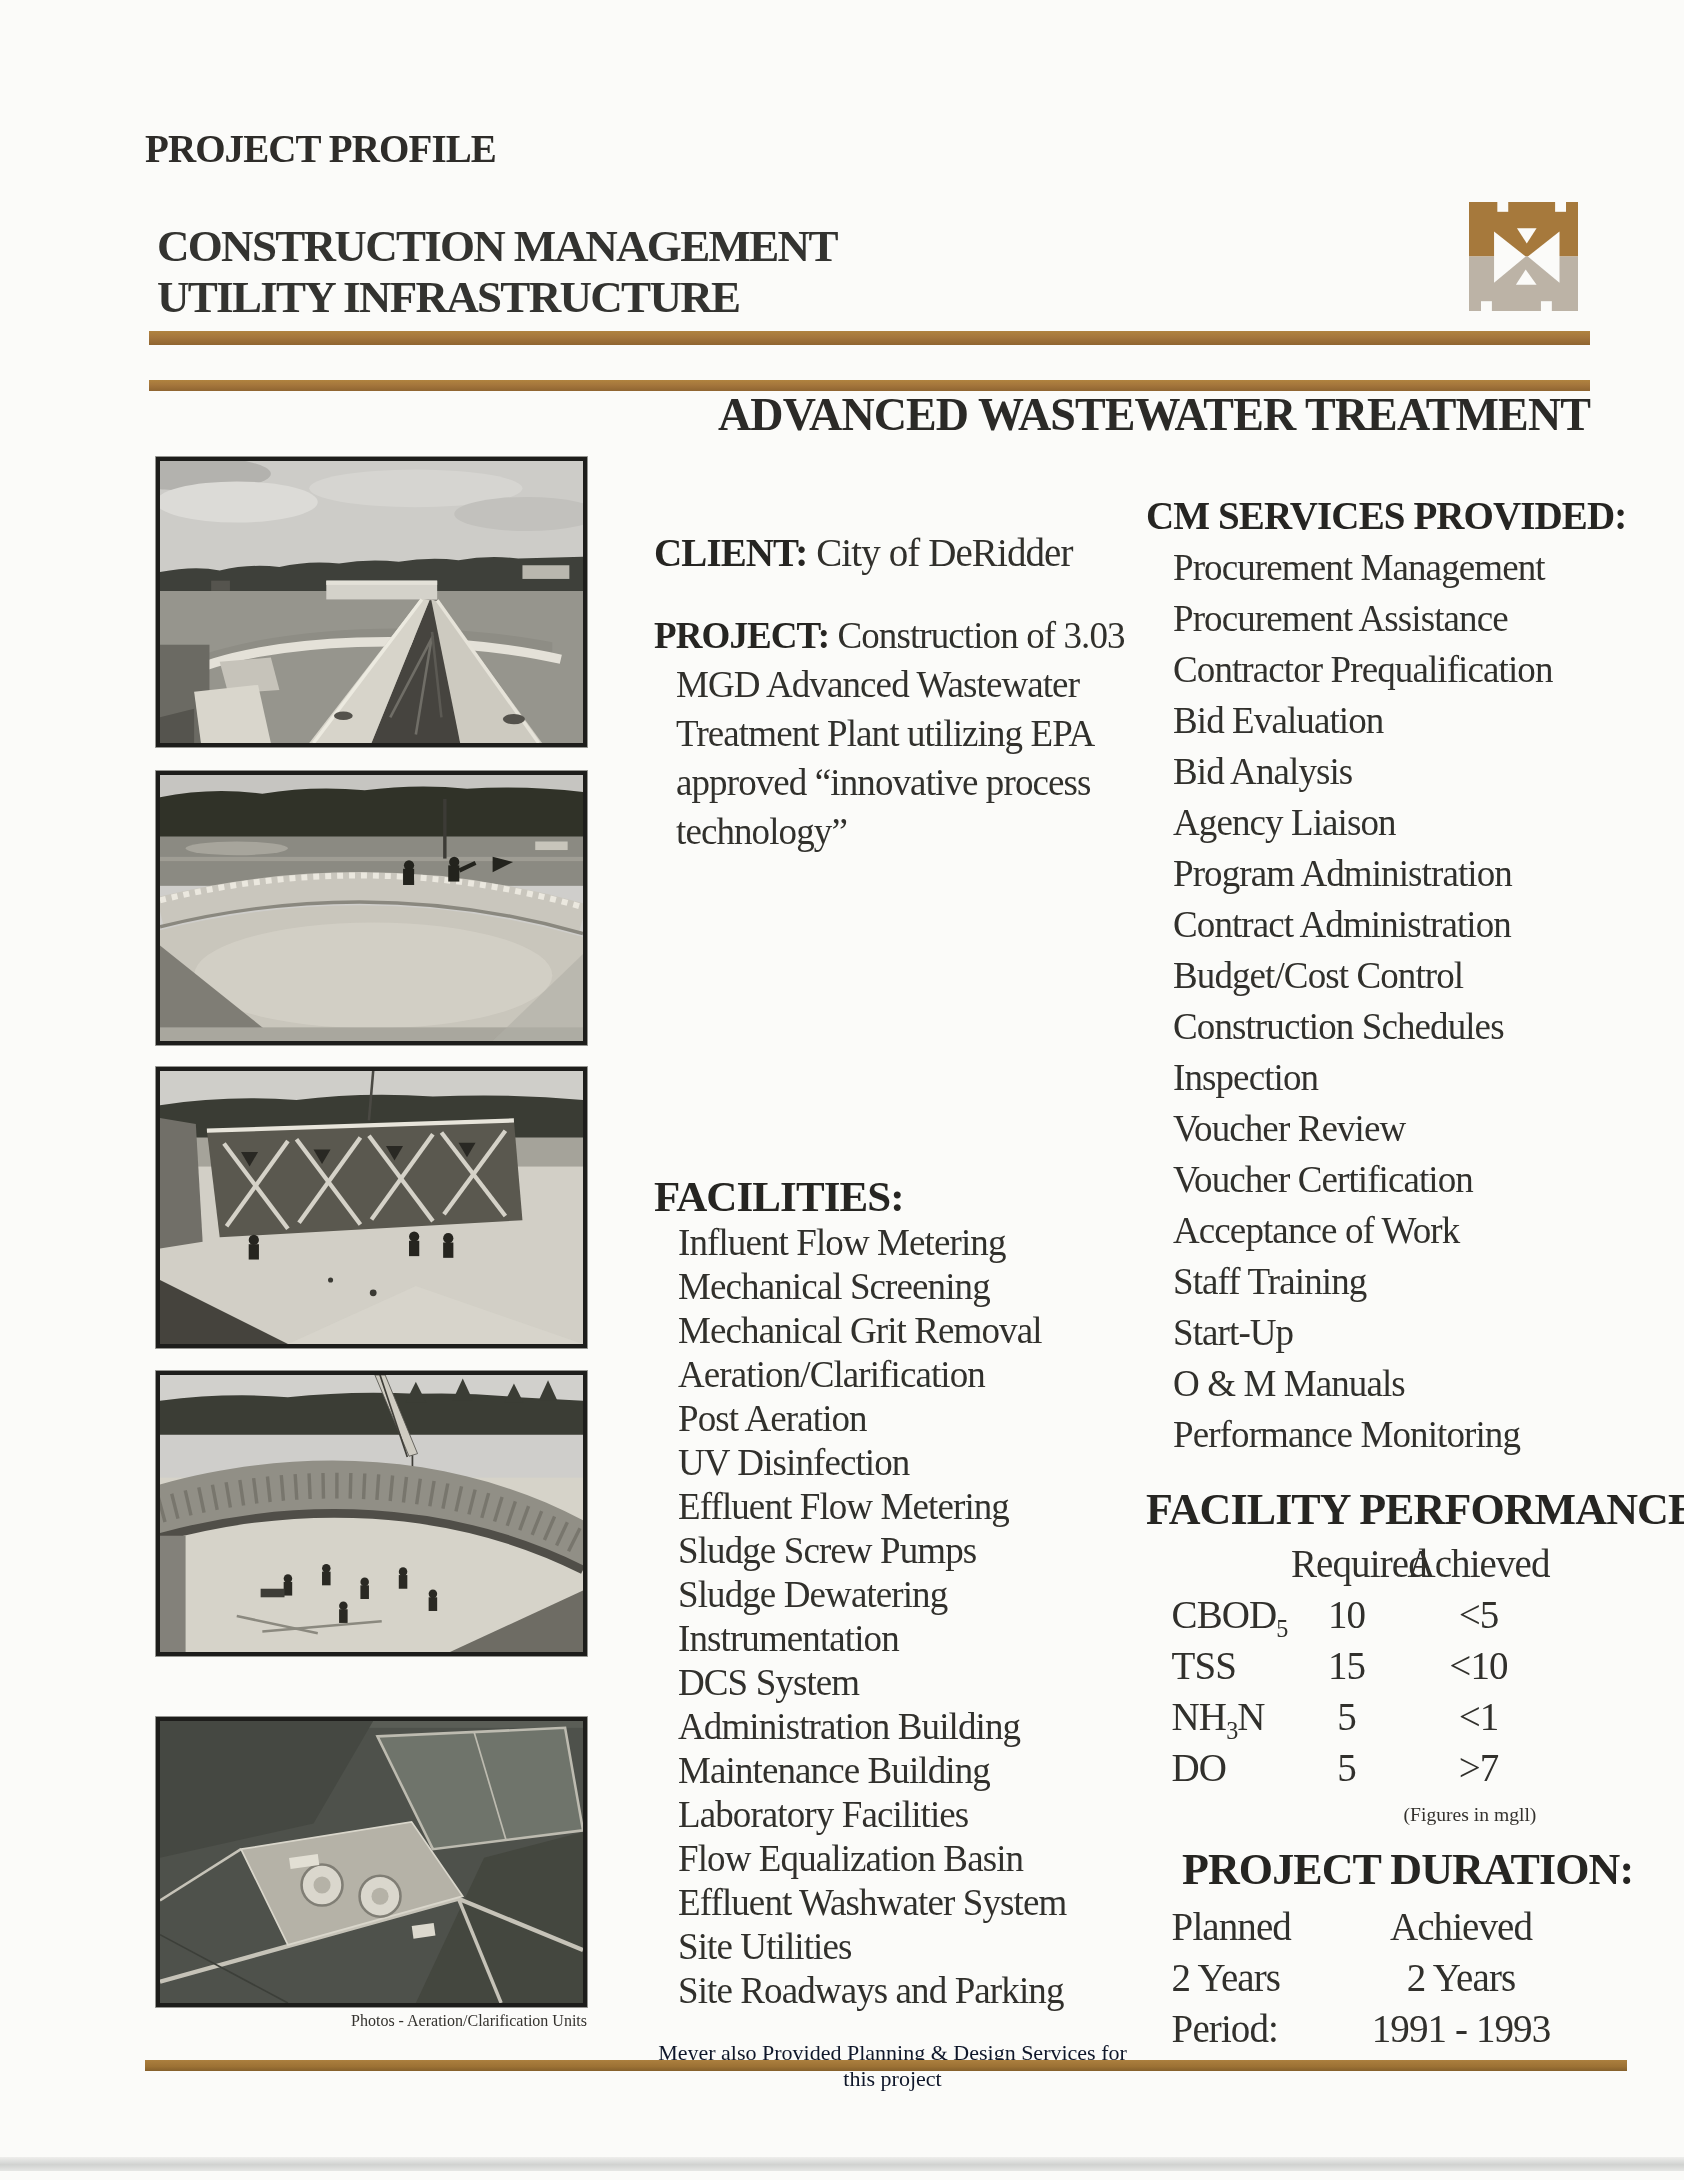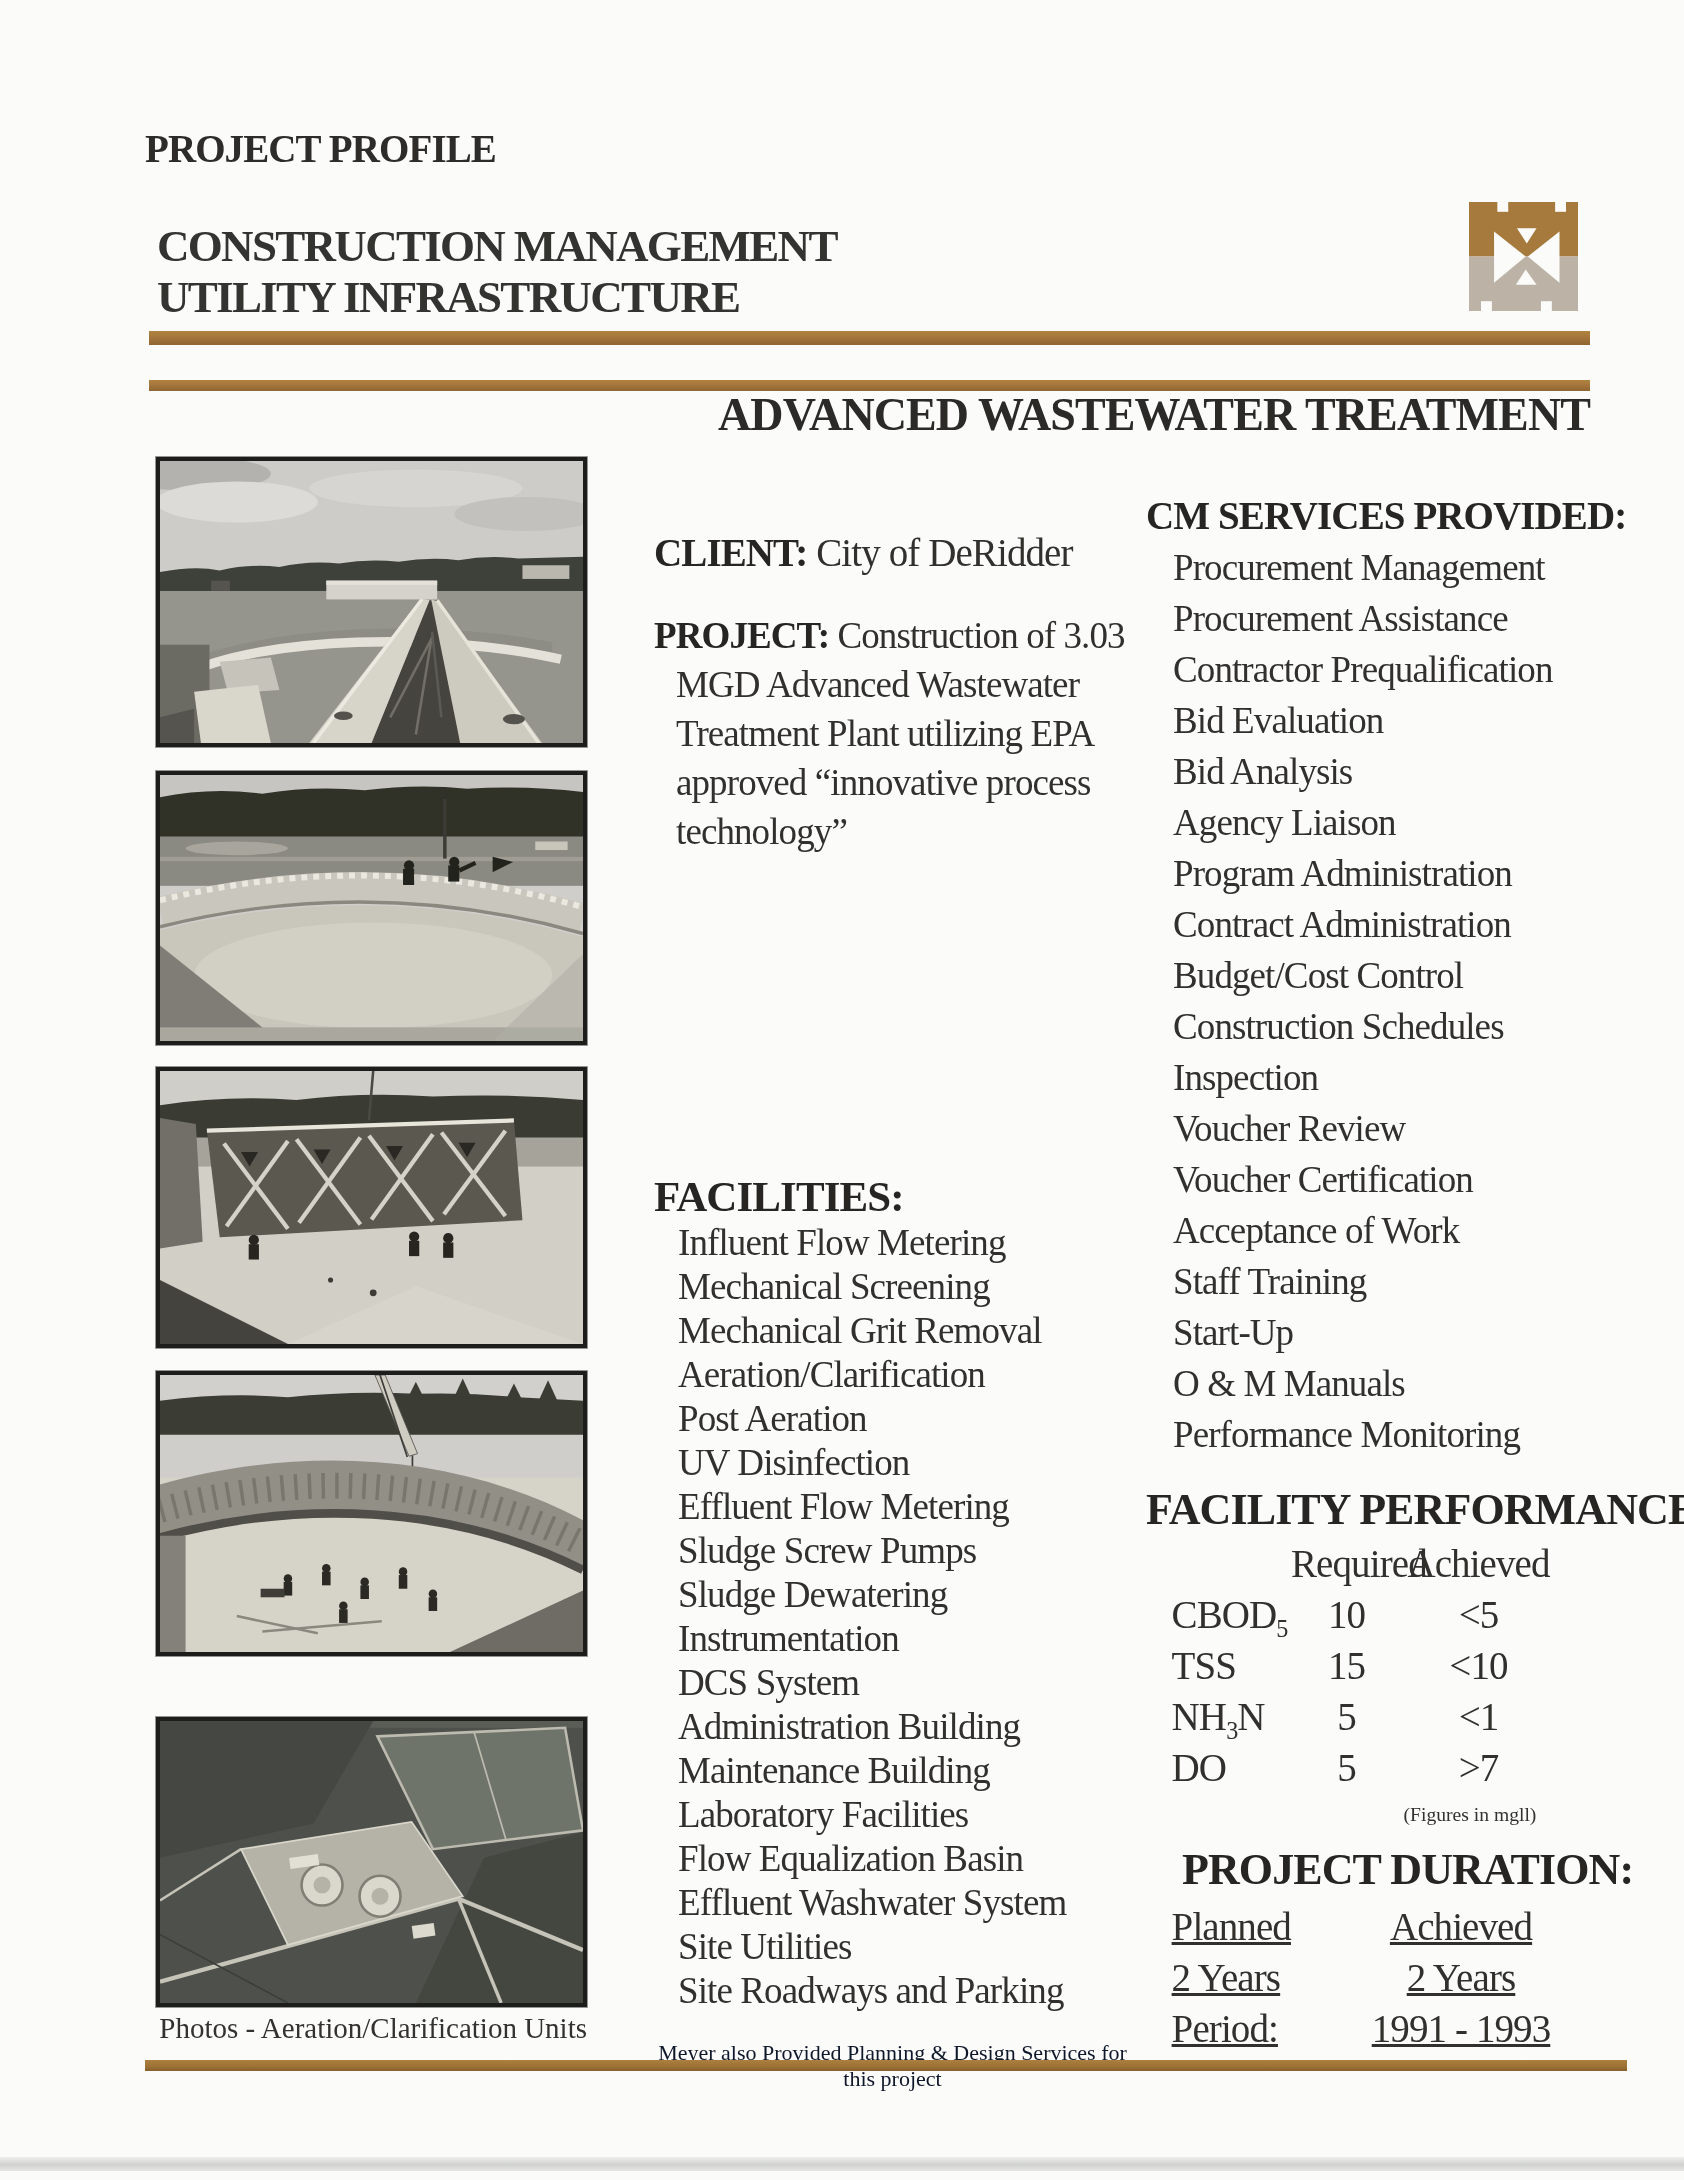--- a/index.html
+++ b/index.html
@@ -21,21 +21,21 @@
   .rule-b{top:380px;height:11px;}
   .banner{right:95px;top:388px;font-size:46px;font-weight:bold;letter-spacing:-0.9px;color:#2b2a27;}
   
   .photo{left:156px;width:431px;border:4.3px solid #1d1d1b;box-sizing:border-box;background:#cfcecb;padding:0;margin:0;box-shadow:0 0 0 0.9px #8a8a86;}
   .photo svg{display:block;width:100%;height:100%;}
   .photo-1{top:457px;height:290px;}
   .photo-2{top:771px;height:274px;}
   .photo-3{top:1067px;height:281px;}
   .photo-4{top:1371px;height:285px;}
   .photo-5{top:1717px;height:290px;}
-  .photo-caption{left:156px;top:2012px;width:431px;text-align:right;font-size:29px;color:#34322e;}
+  .photo-caption{left:156px;top:2012px;width:431px;text-align:right;font-size:16px;color:#34322e;}
   
   .client-line{left:654px;top:486px;font-size:39px;letter-spacing:-0.9px;white-space:nowrap;margin-top:44px;}
   .client-line b,.project b{font-weight:bold;color:#262522;}
   .project{left:654px;top:611px;width:477px;font-size:37px;line-height:49px;letter-spacing:-0.9px;}
   .project .cont{margin-left:22px;}
   .facilities-heading{left:654px;top:1172px;font-size:43px;font-weight:bold;letter-spacing:-0.9px;color:#262522;}
   ul.plain{list-style:none;margin:0;padding:0;}
   .facilities-list{left:678px;top:1221px;font-size:37px;line-height:44px;letter-spacing:-0.9px;white-space:nowrap;}
   .mid-footnote{left:654px;top:2040px;width:477px;text-align:center;font-size:22px;color:#0f172a;}
   
@@ -43,21 +43,21 @@
   .cm-list{left:1173px;top:542px;font-size:37px;line-height:51px;letter-spacing:-0.9px;white-space:nowrap;}
   .perf-heading{left:1146px;top:1484px;font-size:44px;font-weight:bold;letter-spacing:-0.9px;color:#262522;white-space:nowrap;}
   .perf-table{left:1146px;top:1538px;width:477px;font-size:39px;line-height:51px;letter-spacing:-0.9px;}
   .perf-row{display:flex;height:51px;}
   .perf-row .c-param{width:145px;padding-left:25.6px;box-sizing:border-box;}
   .perf-row .c-req{width:111px;text-align:center;}
   .perf-row .c-ach{width:153px;text-align:center;}
   .perf-row sub{font-size:0.62em;}
   .perf-note{left:1308px;top:1804px;width:324px;text-align:center;font-size:19.6px;color:#34322e;}
   .dur-heading{left:1146px;top:1844px;font-size:44px;font-weight:bold;letter-spacing:-0.9px;color:#262522;white-space:nowrap;margin-left:36px;}
-  .dur-table{left:1146px;top:1901px;width:477px;font-size:39px;line-height:51px;letter-spacing:-0.9px;text-decoration:underline;}
+  .dur-table{left:1146px;top:1901px;width:477px;font-size:39px;line-height:51px;letter-spacing:-0.9px;}
   .dur-row{display:flex;height:51px;}
   .dur-row .d-left{width:213px;padding-left:25.6px;box-sizing:border-box;}
   .dur-row .d-right{width:204px;text-align:center;}
   
   .bottom-bar{left:145px;top:2060px;width:1482px;height:11px;background:linear-gradient(180deg,#ab7f3e,var(--bar-brown,#9c7134) 60%,#85602c);}
   .scan-edge{left:0;top:2157px;width:1685px;height:13.6px;background:linear-gradient(180deg,#ececea,#c9cbc9 55%,#e2e3e1);opacity:.85;}
 </style>
 </head>
 <body>
 

